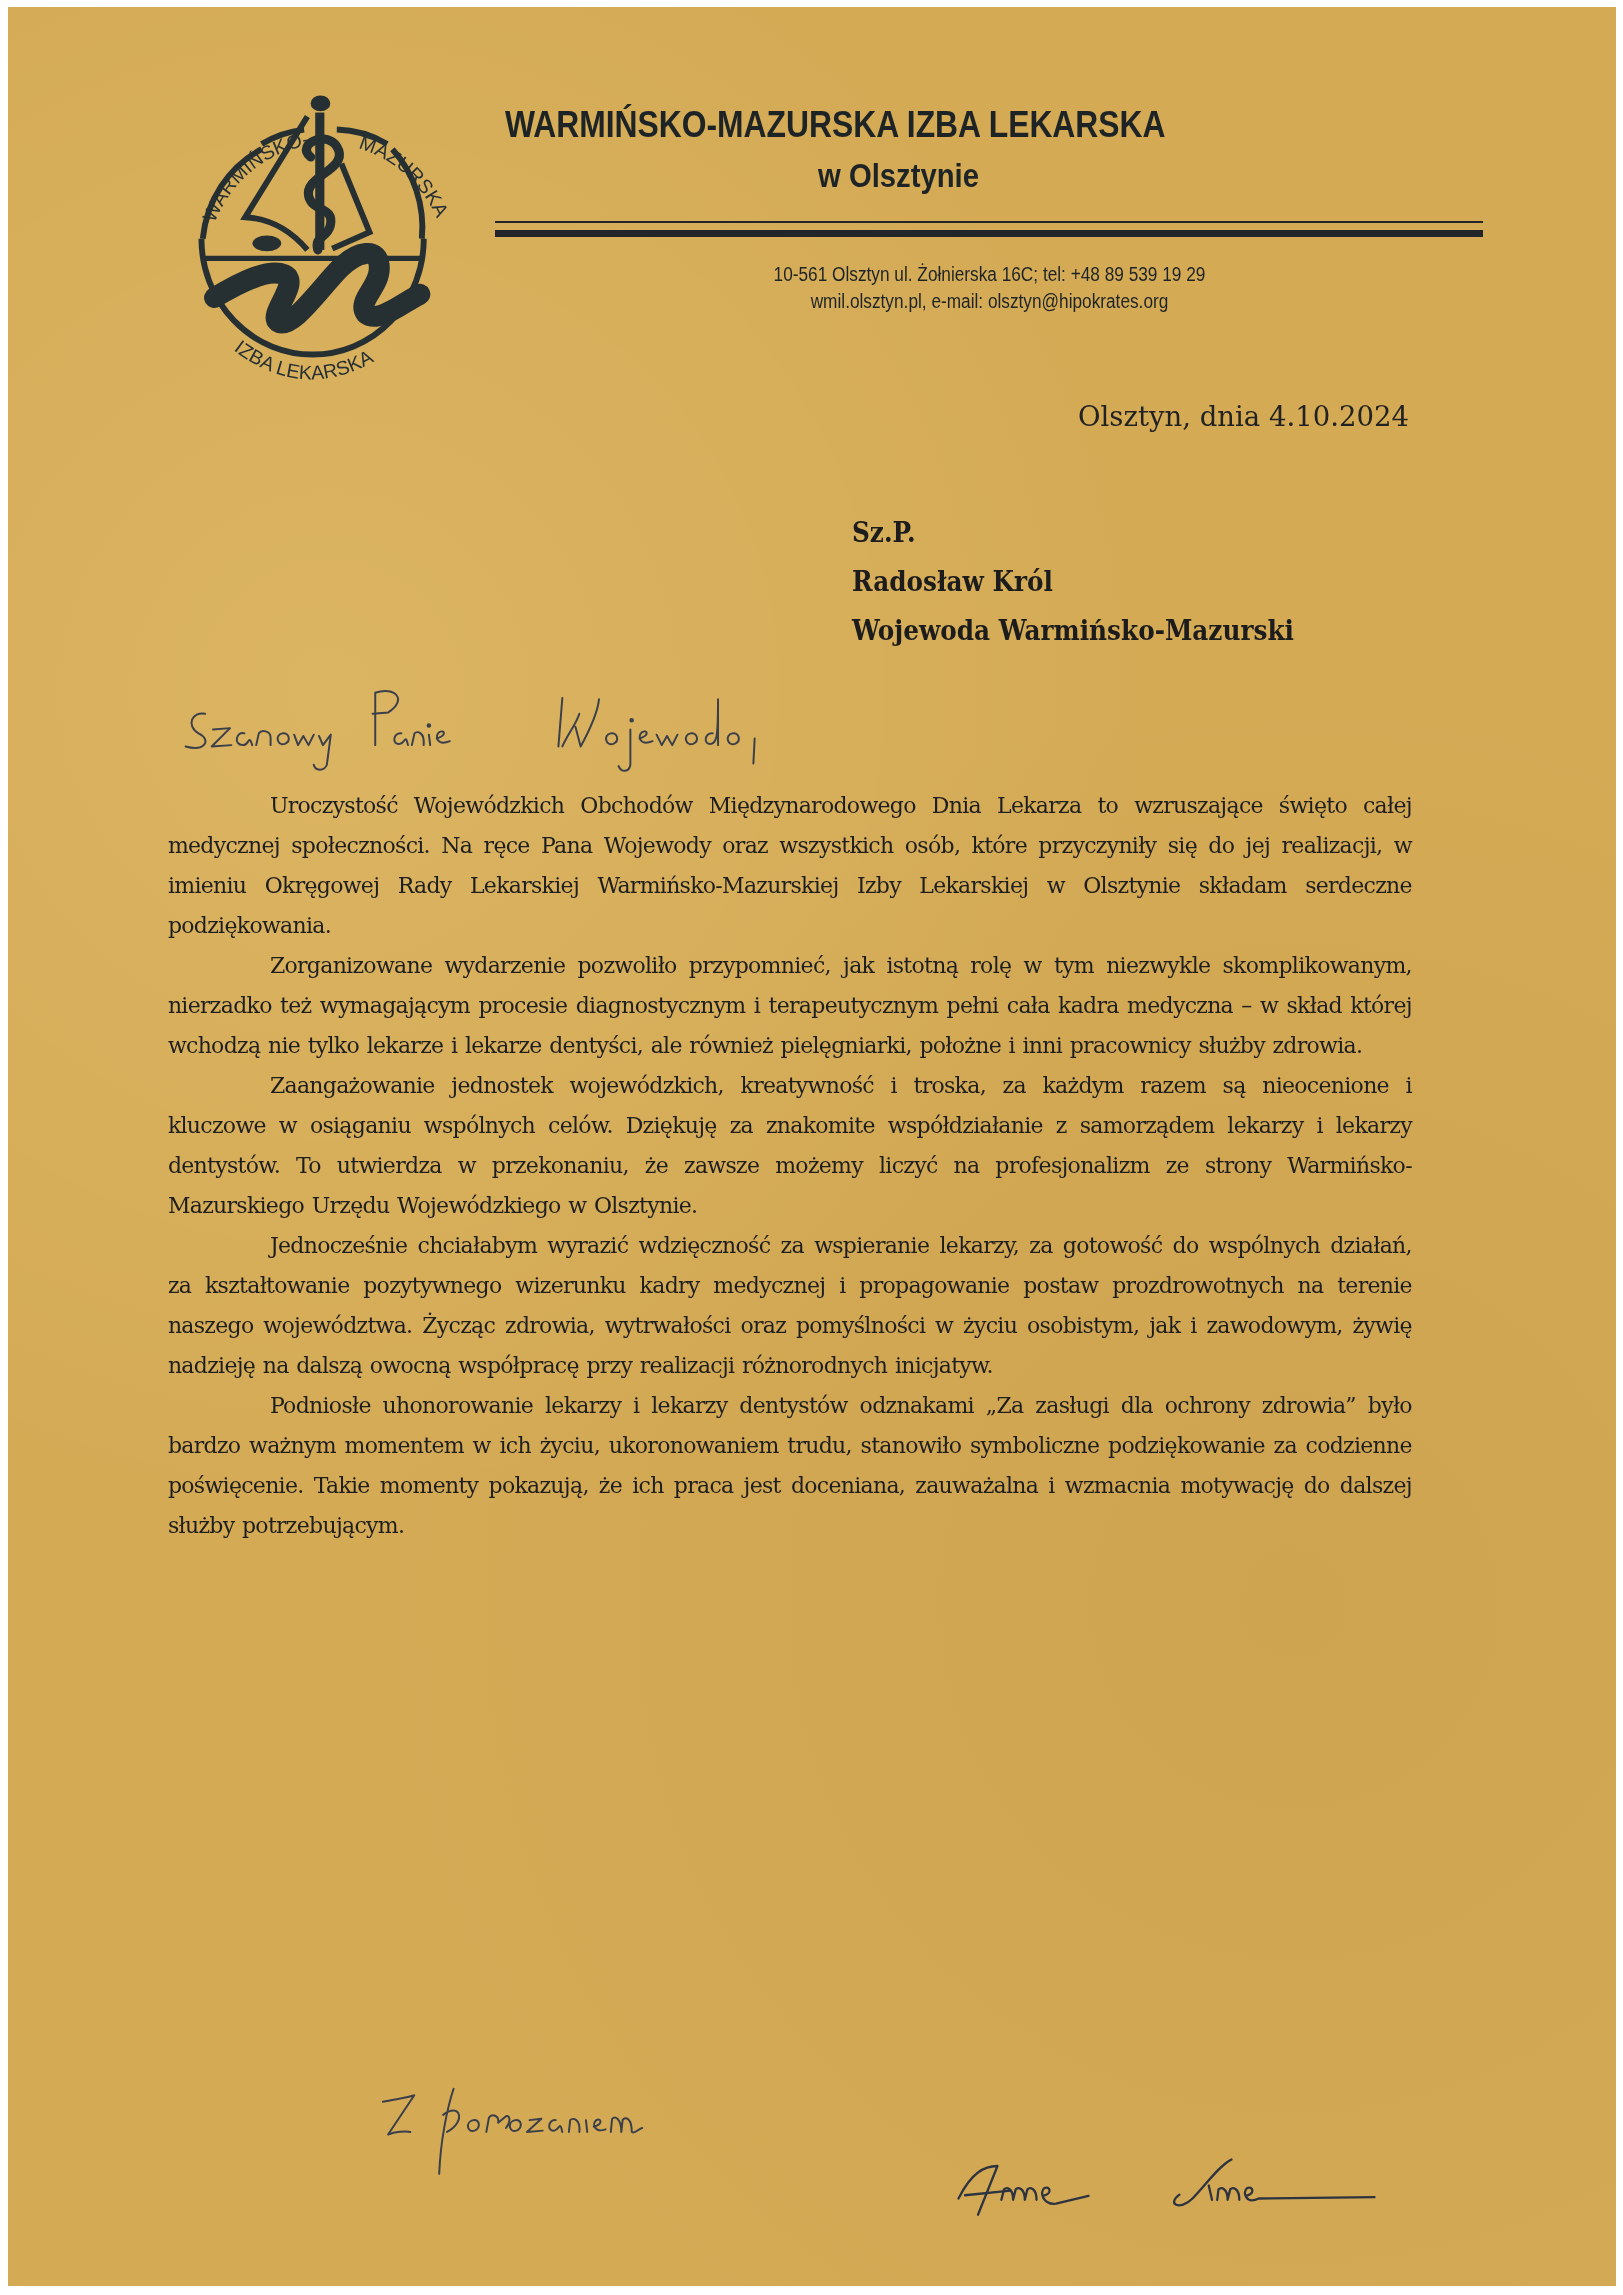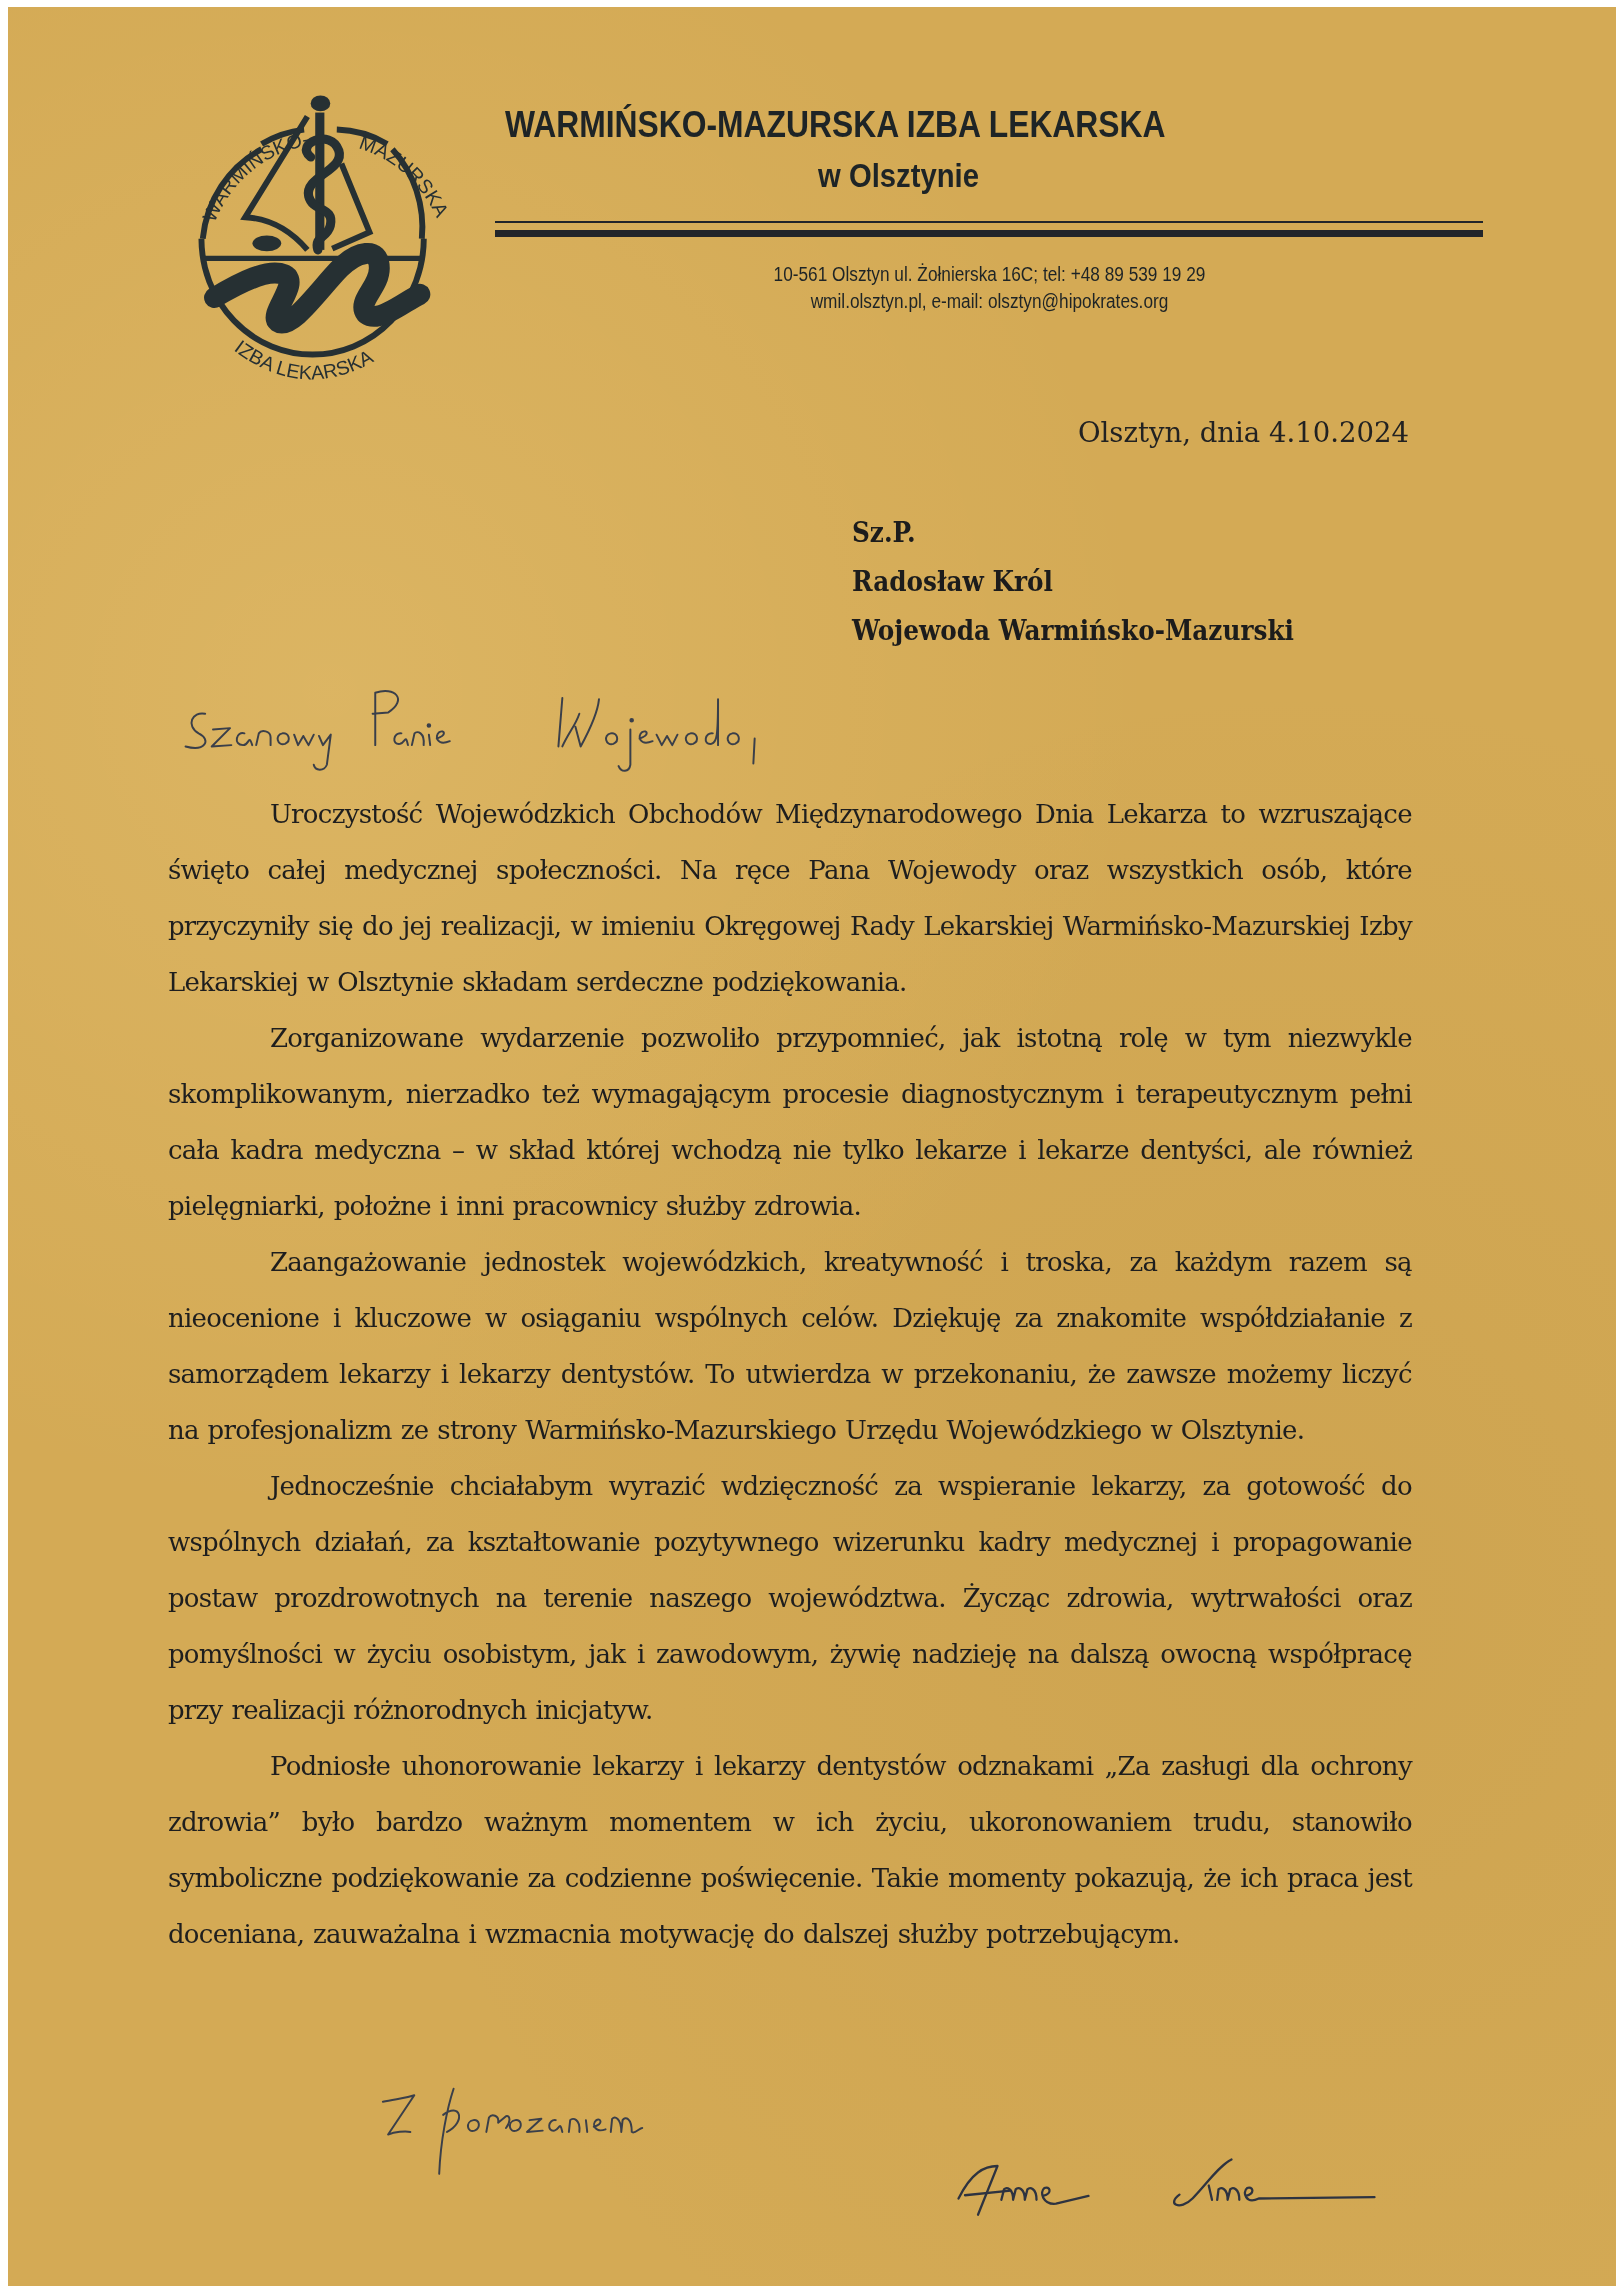--- a/index.html
+++ b/index.html
@@ -55,41 +55,40 @@
     color: #1e2426;
   }
 
   
   .date {
     left: 949px; top: 393px; width: 452px;
     text-align: right;
     font-family: "DejaVu Serif", serif;
     font-size: 27.5px;
     color: #222;
-    margin-top: 16px;
   }
 
   
   .recipient {
     left: 844px; top: 501px; width: 589px;
     font-family: "DejaVu Serif", serif;
     font-weight: bold; font-size: 27.5px; line-height: 49px;
     color: #1c1c1c;
     transform: scaleX(0.9); transform-origin: left top;
   }
   .recipient div { white-space: nowrap; }
 
   
   .salutation { left: 171px; top: 666px; width: 785px; height: 105px; }
 
   
   .body-text {
     left: 160px; top: 779px; width: 1244px;
     font-family: "DejaVu Serif", serif;
-    font-size: 26px; line-height: 56px;
+    font-size: 22px; line-height: 40px;
     text-align: justify;
     color: #1e1e1e;
   }
   .body-text p {
     margin: 0 0 0 0;
     text-indent: 102px;
     letter-spacing: -0.7px;
     word-spacing: 1.3px;
   }
   .body-text p + p { margin-top: 0px; }

